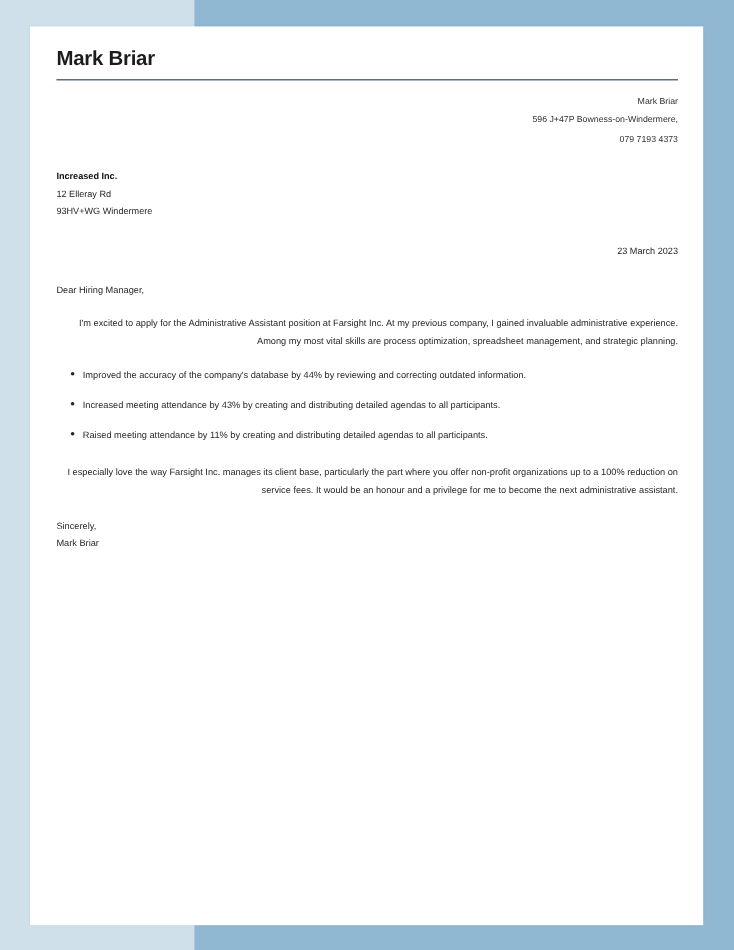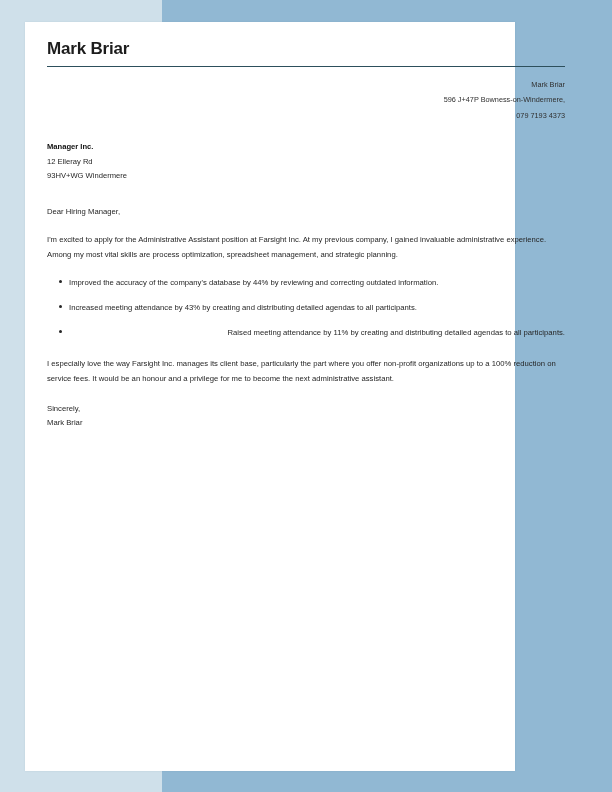--- a/index.html
+++ b/index.html
@@ -32,21 +32,21 @@
     left: 162px; top: 0;
     width: 450px; height: 792px;
     background: #91b8d3;
   }
 
   
   .page {
     position: absolute;
     left: 25px;
     top: 22px;
-    width: 490px;
+    width: 561px;
     height: 749px;
     background: #ffffff;
     box-sizing: border-box;
     padding: 0;
     box-shadow: 0 0 2px rgba(60,90,110,0.10);
   }
 
   .page-inner {
     position: absolute;
     left: 22px;
@@ -104,36 +104,36 @@
     margin-top: 20px;
     font-size: 7.7px;
     color: #262626;
     line-height: 15px;
   }
   .para {
     margin-top: 13px;
     font-size: 7.7px;
     line-height: 15px;
     color: #262626;
-    text-align: left;
+    text-align: right;
   }
   .bullets {
     margin: 13px 0 0 0;
     padding: 0;
     list-style: none;
   }
   .bullets li {
     position: relative;
     padding-left: 22px;
     font-size: 7.7px;
     line-height: 15px;
     color: #262626;
     margin-bottom: 10px;
   }
-  .bullets li:last-child { margin-bottom: 16px; text-align: right; }
+  .bullets li:last-child { margin-bottom: 16px; }
   .bullets li::before {
     content: "";
     position: absolute;
     left: 12px;
     top: 5px;
     width: 3px;
     height: 3px;
     border-radius: 50%;
     background: #262626;
   }
@@ -158,25 +158,26 @@
       <h1 class="name-heading">Mark Briar</h1>
       <div class="rule"></div>
 
       <div class="sender">
         <div>Mark Briar</div>
         <div>596 J+47P Bowness-on-Windermere,</div>
         <div>079 7193 4373</div>
       </div>
 
       <div class="recipient">
-        <div class="company">Manager Inc.</div>
+        <div class="company">Increased Inc.</div>
         <div>12 Elleray Rd</div>
         <div>93HV+WG Windermere</div>
       </div>
 
+      <div class="date">23 March 2023</div>
 
       <div class="salutation">Dear Hiring Manager,</div>
 
       <p class="para">I'm excited to apply for the Administrative Assistant position at Farsight Inc. At my previous company, I gained invaluable administrative experience. Among my most vital skills are process optimization, spreadsheet management, and strategic planning.</p>
 
       <ul class="bullets">
         <li>Improved the accuracy of the company's database by 44% by reviewing and correcting outdated information.</li>
         <li>Increased meeting attendance by 43% by creating and distributing detailed agendas to all participants.</li>
         <li>Raised meeting attendance by 11% by creating and distributing detailed agendas to all participants.</li>
       </ul>

